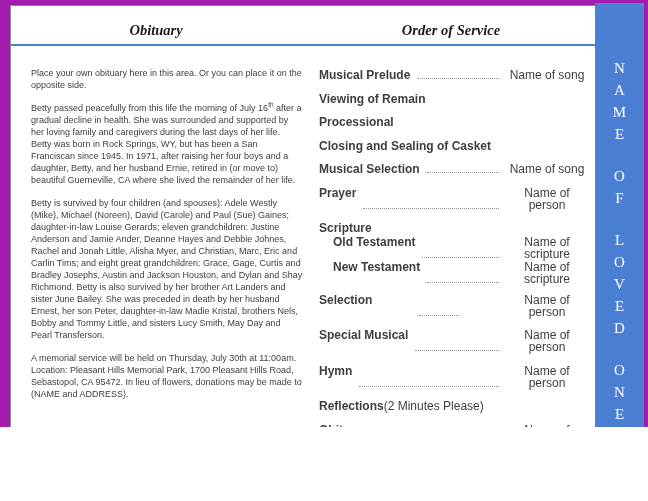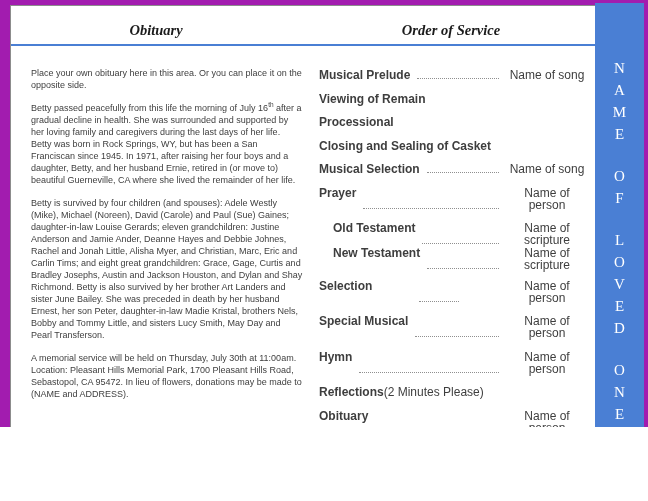--- a/index.html
+++ b/index.html
@@ -96,20 +96,23 @@
         <div class="row">
           <span class="lbl">Musical Selection</span>
           <span class="dots"></span>
           <span class="val">Name of song</span>
         </div>
         <div class="row">
           <span class="lbl">Prayer</span>
           <span class="dots"></span>
           <span class="val">Name of person</span>
         </div>
+        <div class="row group">
+          <span class="lbl">Scripture</span>
+        </div>
         <div class="row indent">
           <span class="lbl">Old Testament</span>
           <span class="dots"></span>
           <span class="val">Name of scripture</span>
         </div>
         <div class="row indent">
           <span class="lbl">New Testament</span>
           <span class="dots"></span>
           <span class="val">Name of scripture</span>
         </div>

